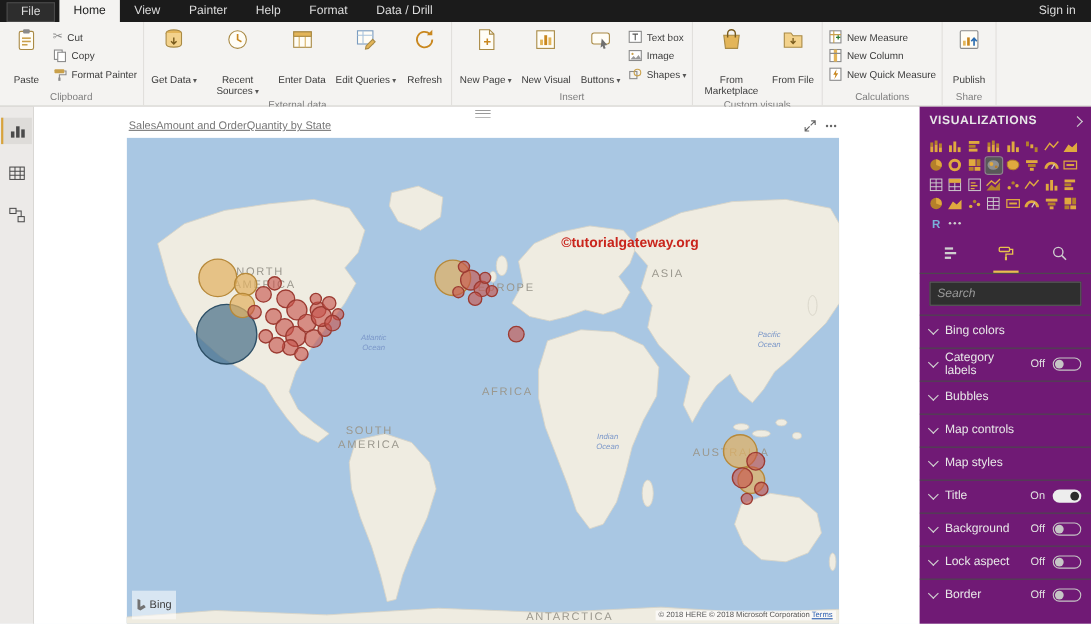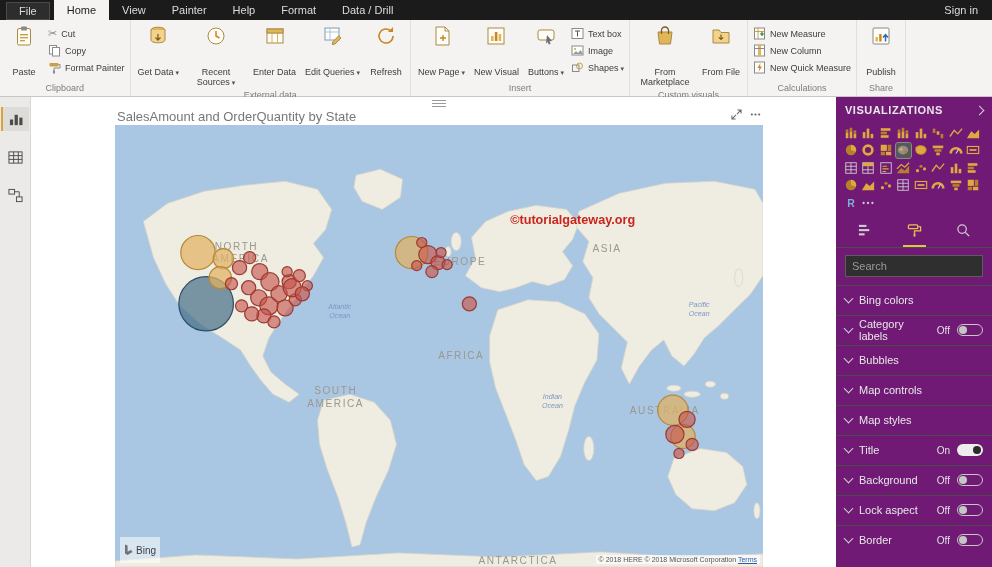--- a/index.html
+++ b/index.html
@@ -29,21 +29,21 @@
   .viewbar{position:absolute;left:0;top:97px;bottom:0;width:30px;background:#eceae8;border-right:1px solid #d9d7d4;
     display:flex;flex-direction:column;align-items:center;padding-top:10px;gap:14px;}
   .vb-item{width:26px;height:24px;display:flex;align-items:center;justify-content:center;cursor:default;}
   .vb-item.active{background:#dedcd9;border-left:2px solid #d8a33c;}
   .canvas{position:absolute;left:31px;top:97px;right:157px;bottom:0;background:#ffffff;overflow:hidden;}
   
   .visual{position:absolute;left:84px;top:12px;width:648px;height:458px;}
   .drag-handle{position:absolute;top:-9px;left:50%;margin-left:-7px;width:14px;height:7px;
     background:repeating-linear-gradient(#9a9a9a 0 1px,transparent 1px 3px);cursor:move;}
   .vhead{height:16px;display:flex;align-items:flex-start;}
-  .vtitle{font-size:13px;color:#777;padding-left:2px;}
+  .vtitle{font-size:10px;color:#777;padding-left:2px;text-decoration:underline;}
   .vicons{margin-left:auto;display:flex;gap:8px;align-items:center;padding-right:2px;}
   .vicons svg{width:11px;height:11px;}
   .vmap{position:absolute;left:0;right:0;top:16px;bottom:0;overflow:hidden;}
   .vmap svg.world{width:100%;height:100%;display:block;}
   svg text{font-family:"Liberation Sans",sans-serif;}
   .land{fill:#efece1;stroke:#d8d4c8;stroke-width:0.8;}
   .ml-cont{font-size:10px;fill:#9b988e;letter-spacing:1.5px;text-anchor:middle;}
   .ml-ocean{font-size:7px;fill:#7b97c9;font-style:italic;text-anchor:middle;}
   .ml-wm{font-size:12.5px;font-weight:bold;fill:#c9251c;text-anchor:middle;letter-spacing:0px;}
   .bing{position:absolute;left:5px;bottom:4px;display:flex;align-items:center;gap:3px;font-size:10px;color:#3e3e3e;
@@ -57,21 +57,21 @@
   .vizgrid{display:flex;flex-wrap:wrap;gap:2px;padding:2px 7px 6px;}
   .vicon{width:15.5px;height:15.5px;border-radius:2px;display:flex;align-items:center;justify-content:center;cursor:default;}
   .vicon svg{width:14px;height:14px;}
   .vicon.sel{background:#585858;outline:1px solid #8a8a8a;}
   .ptabs{display:flex;justify-content:center;gap:26px;padding:4px 0 0;border-bottom:1px solid #4c4c4c;}
   .ptab{padding:2px 4px 5px;cursor:default;}
   .ptab svg{width:15px;height:15px;}
   .ptab.active{border-bottom:2px solid #e8c14d;padding-bottom:3px;}
   .psearch{padding:7px 9px 8px;}
   .psearch input{width:100%;box-sizing:border-box;background:#2f2f2f;border:1px solid #5c5c5c;color:#ddd;
-    font-size:11px;padding:4px 6px;font-family:"Liberation Sans",sans-serif;outline:none;}
+    font-size:11px;padding:4px 6px;font-family:"Liberation Sans",sans-serif;outline:none;font-style:italic;}
   .psearch input::placeholder{color:#9a9a9a;}
   .fsec{height:29px;display:flex;align-items:center;gap:7px;padding:0 9px;border-top:1px solid #4a4a4a;font-size:11px;cursor:default;}
   .chev{width:6px;height:6px;border-left:1.5px solid #cfcfcf;border-bottom:1.5px solid #cfcfcf;
     transform:rotate(-45deg);margin-top:-4px;flex:0 0 6px;}
   .fstate{margin-left:auto;font-size:10px;color:#e0e0e0;}
   .tg{width:26px;height:12px;border-radius:7px;position:relative;flex:0 0 26px;}
   .tg.off{border:1px solid #c6c6c6;box-sizing:border-box;}
   .tg.off::after{content:"";position:absolute;left:1px;top:1px;width:8px;height:8px;border-radius:50%;background:#c6c6c6;}
   .tg.on{background:#ededed;}
   .tg.on::after{content:"";position:absolute;right:2px;top:2px;width:8px;height:8px;border-radius:50%;background:#2b2b2b;}

